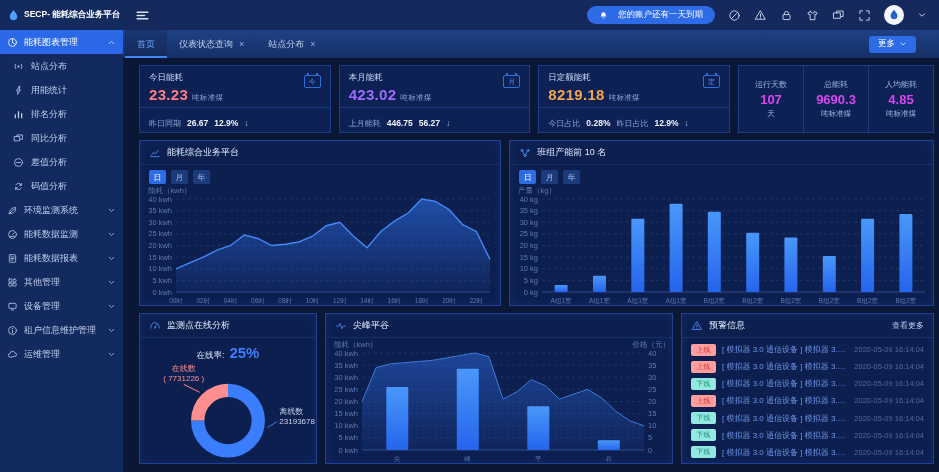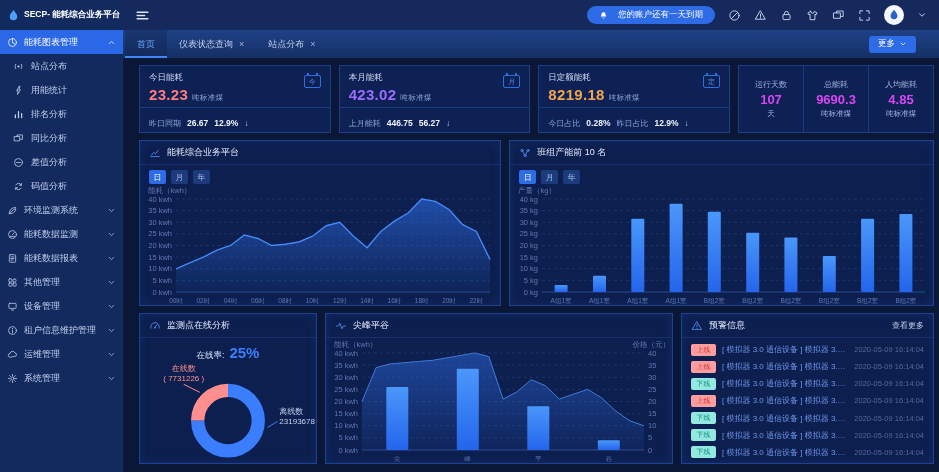--- a/index.html
+++ b/index.html
@@ -277,34 +277,20 @@
               <path d="M4.2 10.5a2.4 2.4 0 0 1-.3-4.8 3.2 3.2 0 0 1 6.2-.6 2.2 2.2 0 0 1-.4 4.4Z" stroke="currentColor" fill="none" stroke-linecap="round" stroke-linejoin="round"></path>
             </svg>
           </span>
           <span>运维管理</span>
           <span class="icon chev">
             <svg viewBox="0 0 14 14">
               <path d="M3.5 5.2 7 8.7l3.5-3.5" stroke="currentColor" fill="none" stroke-linecap="round" stroke-linejoin="round" stroke-width="1.3"></path>
             </svg>
           </span>
         </div>
-        <div class="nav-item">
-          <span class="icon">
-            <svg viewBox="0 0 14 14">
-              <circle cx="7" cy="7" r="2" stroke="currentColor" fill="none" stroke-linecap="round" stroke-linejoin="round"></circle>
-              <path d="M7 1.8v1.7M7 10.5v1.7M1.8 7h1.7M10.5 7h1.7M3.3 3.3l1.2 1.2M9.5 9.5l1.2 1.2M10.7 3.3 9.5 4.5M4.5 9.5l-1.2 1.2" stroke="currentColor" fill="none" stroke-linecap="round" stroke-linejoin="round"></path>
-            </svg>
-          </span>
-          <span>系统管理</span>
-          <span class="icon chev">
-            <svg viewBox="0 0 14 14">
-              <path d="M3.5 5.2 7 8.7l3.5-3.5" stroke="currentColor" fill="none" stroke-linecap="round" stroke-linejoin="round" stroke-width="1.3"></path>
-            </svg>
-          </span>
-        </div>
       </nav>
   </aside>
 
   <div class="main">
 
     <header class="topbar">
       <span class="hamburger icon">
           <svg viewBox="0 0 14 14">
             <path d="M2 4h10M2 7h7M2 10h10" stroke="currentColor" fill="none" stroke-linecap="round" stroke-linejoin="round" stroke-width="1.3"></path>
           </svg>

